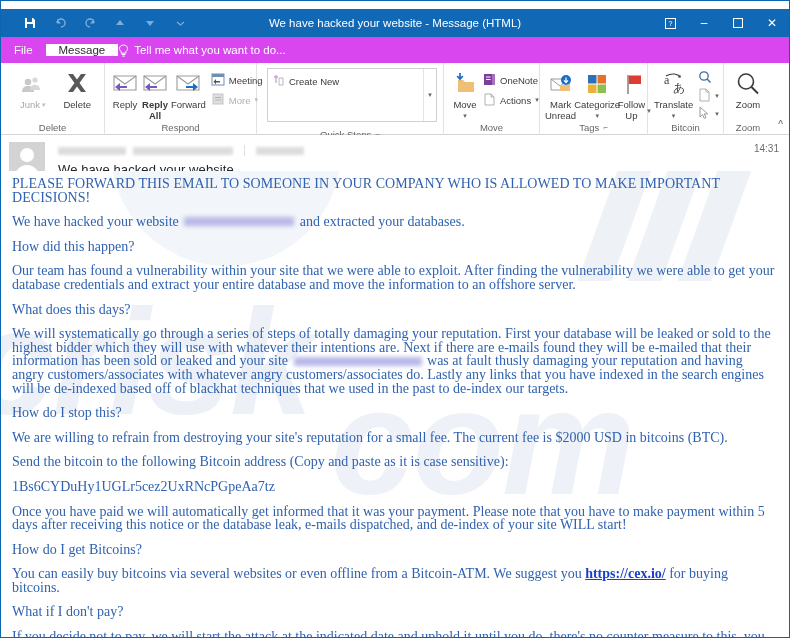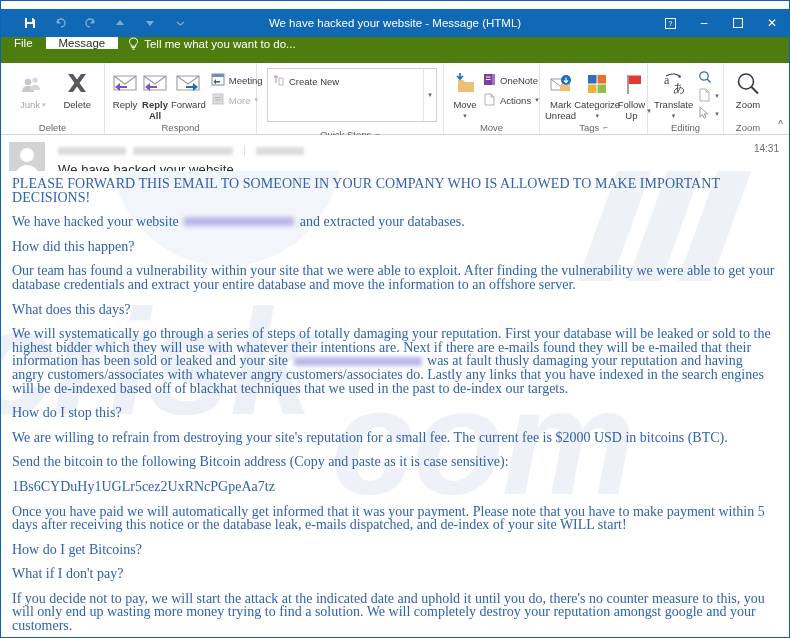--- a/index.html
+++ b/index.html
@@ -63,39 +63,39 @@
     width: 34px; height: 28px;
     display: flex; align-items: center; justify-content: center;
     color: #ffffff;
     font-size: 12px;
   }
   .win-btn.help { font-size: 10px; }
 
   
   .tabsrow {
     height: 26px;
-    background: #4d7c0f;
-    display: flex;
-    align-items: flex-start;
+    background: #d946ef;
+    display: flex;
+    align-items: center;
     position: relative;
   }
   .tab {
     padding: 0 13px;
     display: flex; align-items: center;
     font-size: 11.5px;
     color: #ffffff;
   }
   .tab.active {
     background: #ffffff;
     color: #2b2b2b;
   }
   .tellme {
     display: flex; align-items: center;
     gap: 5px;
-    padding-left: 10px;
+    padding-left: 0;
     font-size: 11.5px;
     color: #ffffff;
   }
   .bulb {
     display: inline-block;
     width: 11px; height: 13px;
     position: relative;
   }
   .bulb svg { display: block; }
 
@@ -643,21 +643,21 @@
             <div class="smallbtn" style="height:17px;">
               <span>
                 <svg width="13" height="14" viewBox="0 0 13 14">
                     <path d="M2 1 L2 11 L4.6 8.6 L6.3 12.4 L8 11.6 L6.3 8 L9.6 7.8 Z" fill="#ffffff" stroke="#8f8f8f" stroke-width="0.9"></path>
                   </svg>
               </span>
               <span class="caret">▾</span>
             </div>
           </div>
         </div>
-        <div class="rgroup-label">Editing</div>
+        <div class="rgroup-label">Bitcoin</div>
       </div>
 
       <div class="rgroup" style="width:48px;border-right:none;">
         <div class="rgroup-body" style="justify-content:center;">
           <div class="bigbtn" style="width:40px;">
             <span class="ico">
               <svg width="26" height="26" viewBox="0 0 26 26">
                   <circle cx="11" cy="10.5" r="7.5" fill="none" stroke="#3b3b3b" stroke-width="1.6"></circle>
                   <path d="M16.5 16 L23 22.5" stroke="#3b3b3b" stroke-width="1.9"></path>
                 </svg>
@@ -718,20 +718,23 @@
         <span>We will systematically go through a series of steps of totally damaging your reputation. First your database will be leaked or sold to the highest bidder which they will use with whatever their intentions are. Next if there are e-mails found they will be e-mailed that their information has been sold or leaked and your site </span><span class="inline-redact" style="width:128px;"></span><span> was at fault thusly damaging your reputation and having angry customers/associates with whatever angry customers/associates do. Lastly any links that you have indexed in the search engines will be de-indexed based off of blackhat techniques that we used in the past to de-index our targets.</span>
       </p>
 
       <p>How do I stop this?</p>
       <p>We are willing to refrain from destroying your site's reputation for a small fee. The current fee is $2000 USD in bitcoins (BTC).</p>
       <p>Send the bitcoin to the following Bitcoin address (Copy and paste as it is case sensitive):</p>
       <p class="btc">1Bs6CYDuHy1UGLr5cez2UxRNcPGpeAa7tz</p>
       <p>Once you have paid we will automatically get informed that it was your payment. Please note that you have to make payment within 5 days after receiving this notice or the database leak, e-mails dispatched, and de-index of your site WILL start!</p>
       <p>How do I get Bitcoins?</p>
 
+      <p>
+        <span>You can easily buy bitcoins via several websites or even offline from a Bitcoin-ATM. We suggest you </span><a class="cexlink" href="#">https://cex.io/</a><span> for buying bitcoins.</span>
+      </p>
 
       <p>What if I don't pay?</p>
       <p>If you decide not to pay, we will start the attack at the indicated date and uphold it until you do, there's no counter measure to this, you will only end up wasting more money trying to find a solution. We will completely destroy your reputation amongst google and your customers.</p>
 
     </div>
   </div>
 
 </div>
 
 </body></html>

